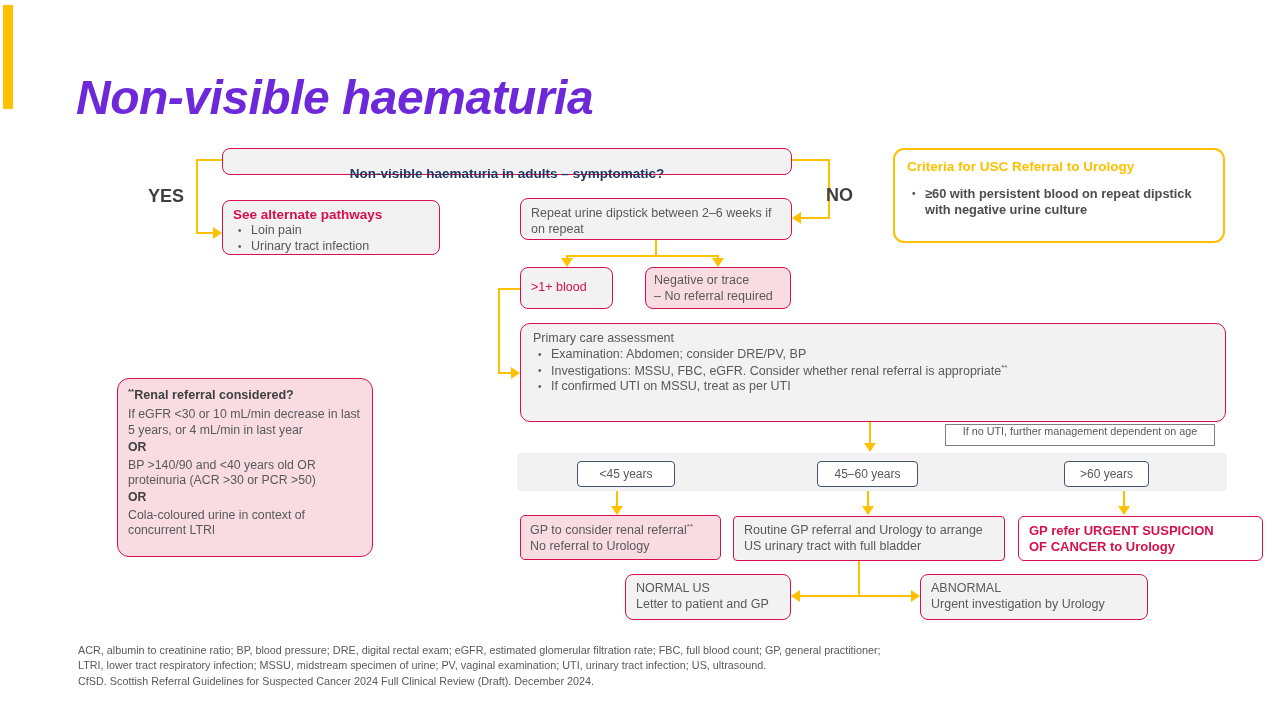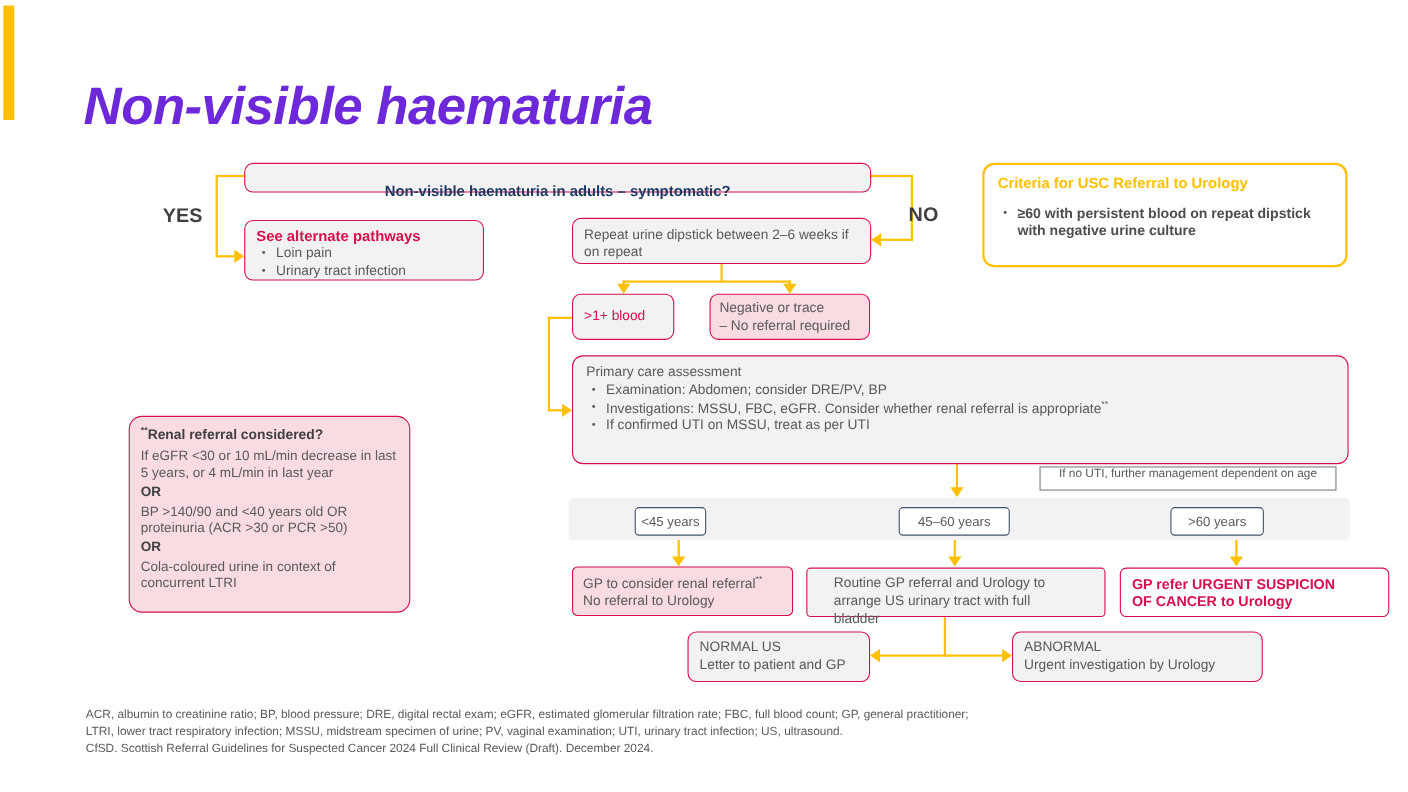--- a/index.html
+++ b/index.html
@@ -119,35 +119,35 @@
     <div>Primary care assessment</div>
     <div class="bul bul-sm">Examination: Abdomen; consider DRE/PV, BP</div>
     <div class="bul bul-sm"><span>Investigations: MSSU, FBC, eGFR. Consider whether renal referral is appropriate</span><sup>**</sup></div>
     <div class="bul bul-sm">If confirmed UTI on MSSU, treat as per UTI</div>
   </div>
 
   <div class="box gray-border fill-white" style="left:945px;top:424px;width:270px;height:22px;padding:0;display:flex;align-items:flex-start;justify-content:center;font-size:10.8px;">
     <span>If no UTI, further management dependent on age</span>
   </div>
 
-  <div class="age-box" style="left:577px;top:461px;width:65px;height:26px;">
+  <div class="age-box" style="left:577px;top:461px;width:98px;height:26px;">
     <span>&lt;45 years</span>
   </div>
   <div class="age-box" style="left:817px;top:461px;width:101px;height:26px;">
     <span>45–60 years</span>
   </div>
   <div class="age-box" style="left:1064px;top:461px;width:85px;height:26px;">
     <span>&gt;60 years</span>
   </div>
 
   <div class="box fill-pink" style="left:520px;top:515px;width:201px;height:45px;padding:6px 9px;border-radius:5px;">
     <span class="line2"><span>GP to consider renal referral</span><sup>**</sup></span>
     <span class="line2">No referral to Urology</span>
   </div>
-  <div class="box" style="left:733px;top:516px;width:272px;height:45px;padding:6px 24px;border-radius:4px;">
+  <div class="box" style="left:733px;top:516px;width:272px;height:45px;padding:6px 10px;border-radius:4px;">
     <span>Routine GP referral and Urology to arrange US urinary tract with full bladder</span>
   </div>
   <div class="box fill-white" style="left:1018px;top:516px;width:245px;height:45px;padding:6px 10px;border-radius:6px;">
     <span class="line2 crimson-text" style="font-weight:bold;font-size:13px;">GP refer URGENT SUSPICION</span>
     <span class="line2 crimson-text" style="font-weight:bold;font-size:13px;">OF CANCER to Urology</span>
   </div>
 
   <div class="box" style="left:625px;top:574px;width:166px;height:46px;padding:6px 10px;">
     <span class="line2">NORMAL US</span>
     <span class="line2">Letter to patient and GP</span>

